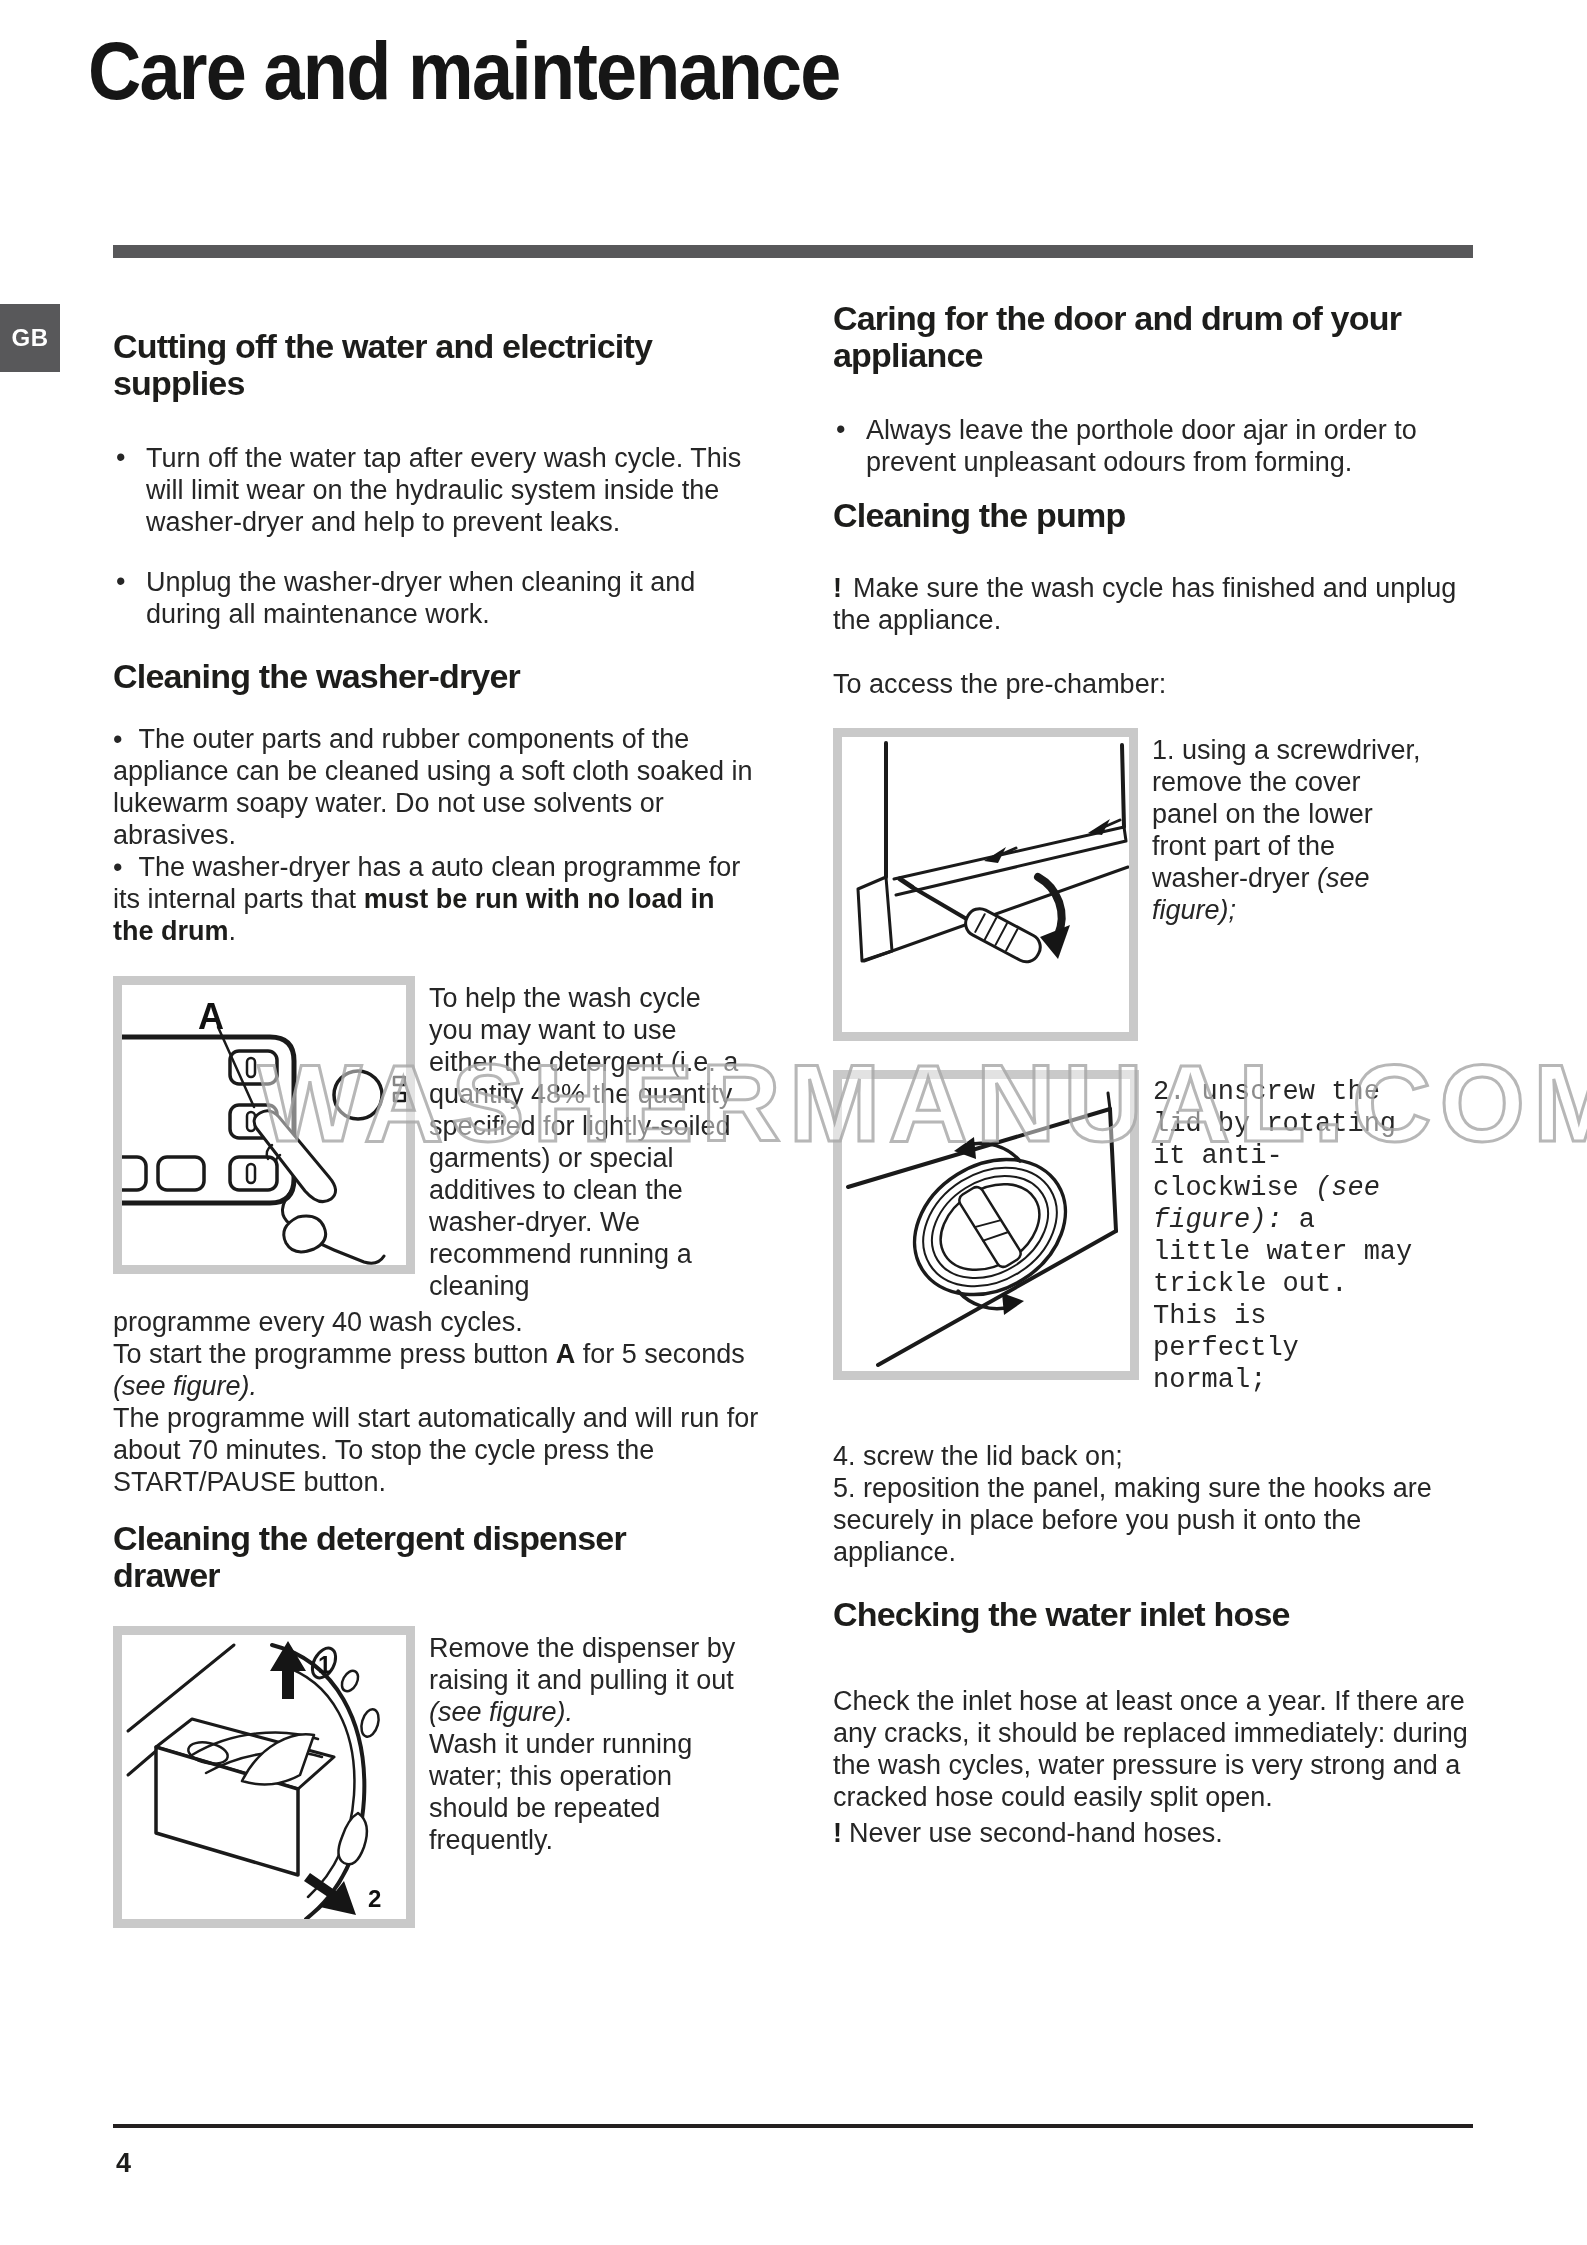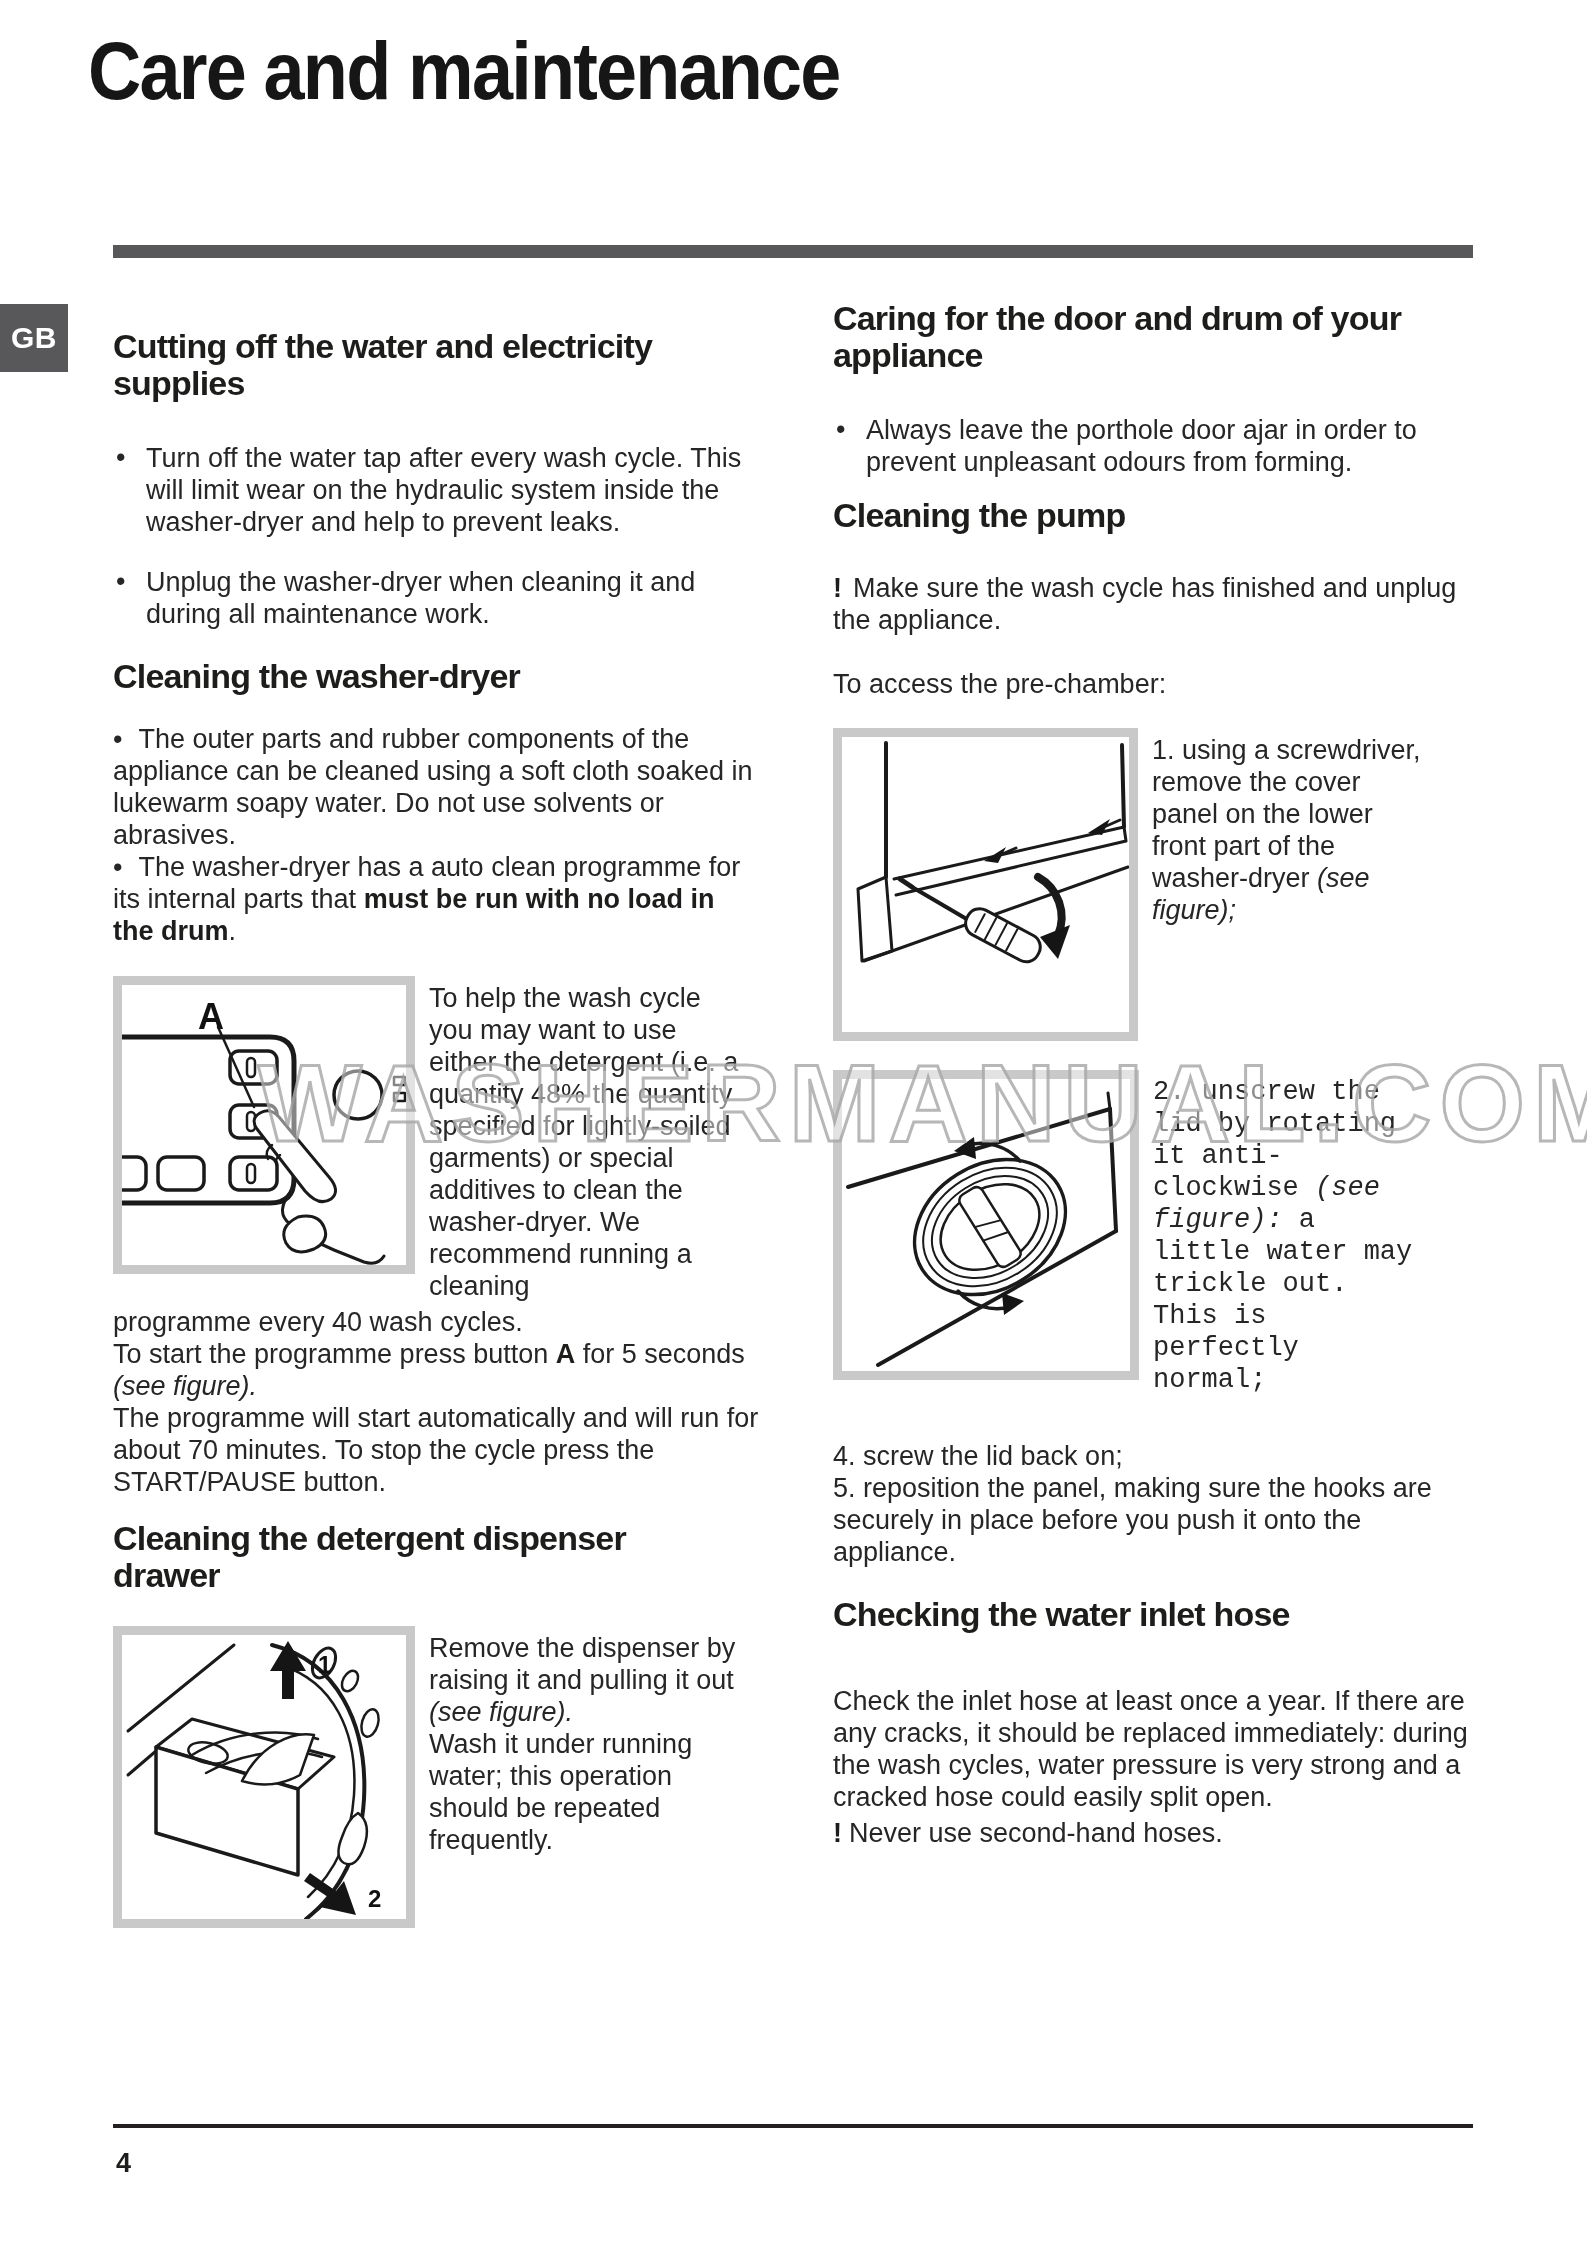--- a/index.html
+++ b/index.html
@@ -8,23 +8,23 @@
     font-family:"Liberation Sans", sans-serif;color:#262626;
     -webkit-font-smoothing:antialiased;
   }
   .abs{position:absolute;}
   .page-title{
     left:88px;top:24px;font-size:82px;font-weight:bold;letter-spacing:-2px;
     color:#161616;white-space:nowrap;transform:scaleX(.9);transform-origin:0 0;
   }
   .title-rule{left:113px;top:245px;width:1360px;height:13px;background:#58585a;}
   .lang-badge{
-    left:0;top:304px;width:68px;height:68px;background:#58585a;color:#ffffff;
+    left:0;top:304px;width:60px;height:68px;background:#58585a;color:#ffffff;
     display:flex;align-items:center;justify-content:center;
-    font-size:30px;font-weight:bold;letter-spacing:.5px;
+    font-size:24px;font-weight:bold;letter-spacing:.5px;
   }
   .col{position:absolute;top:300px;width:648px;}
   .col-left{left:113px;margin-top:28px;}
   .col-right{left:833px;}
   h2{
     margin:0;font-size:34px;line-height:37px;font-weight:bold;color:#1d1d1b;
     letter-spacing:-.8px;
   }
   p{margin:0;font-size:27px;line-height:32px;}
   .hang{position:relative;padding-left:33px;}

